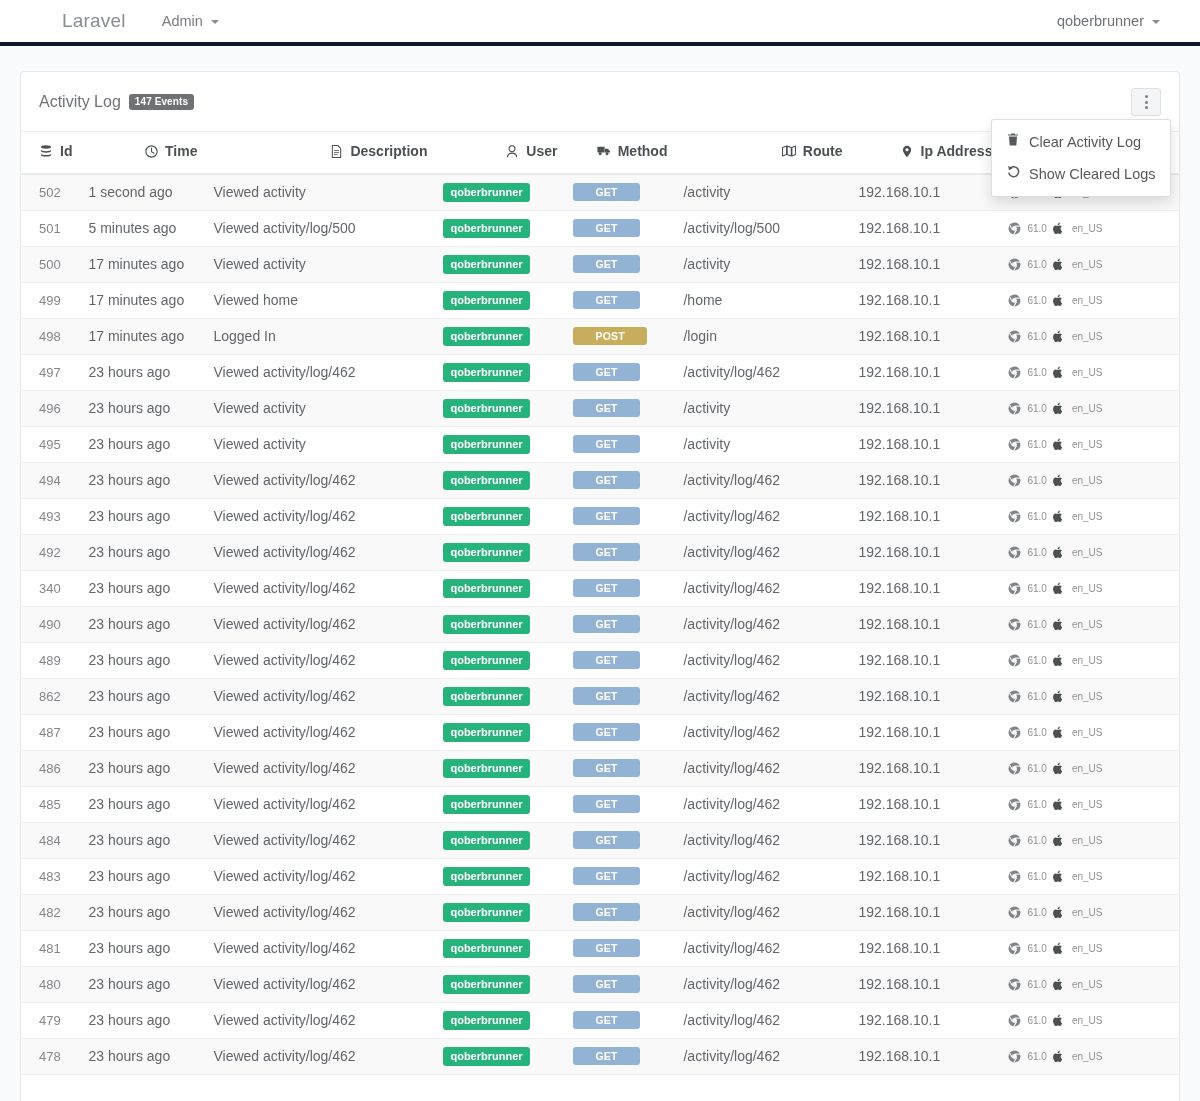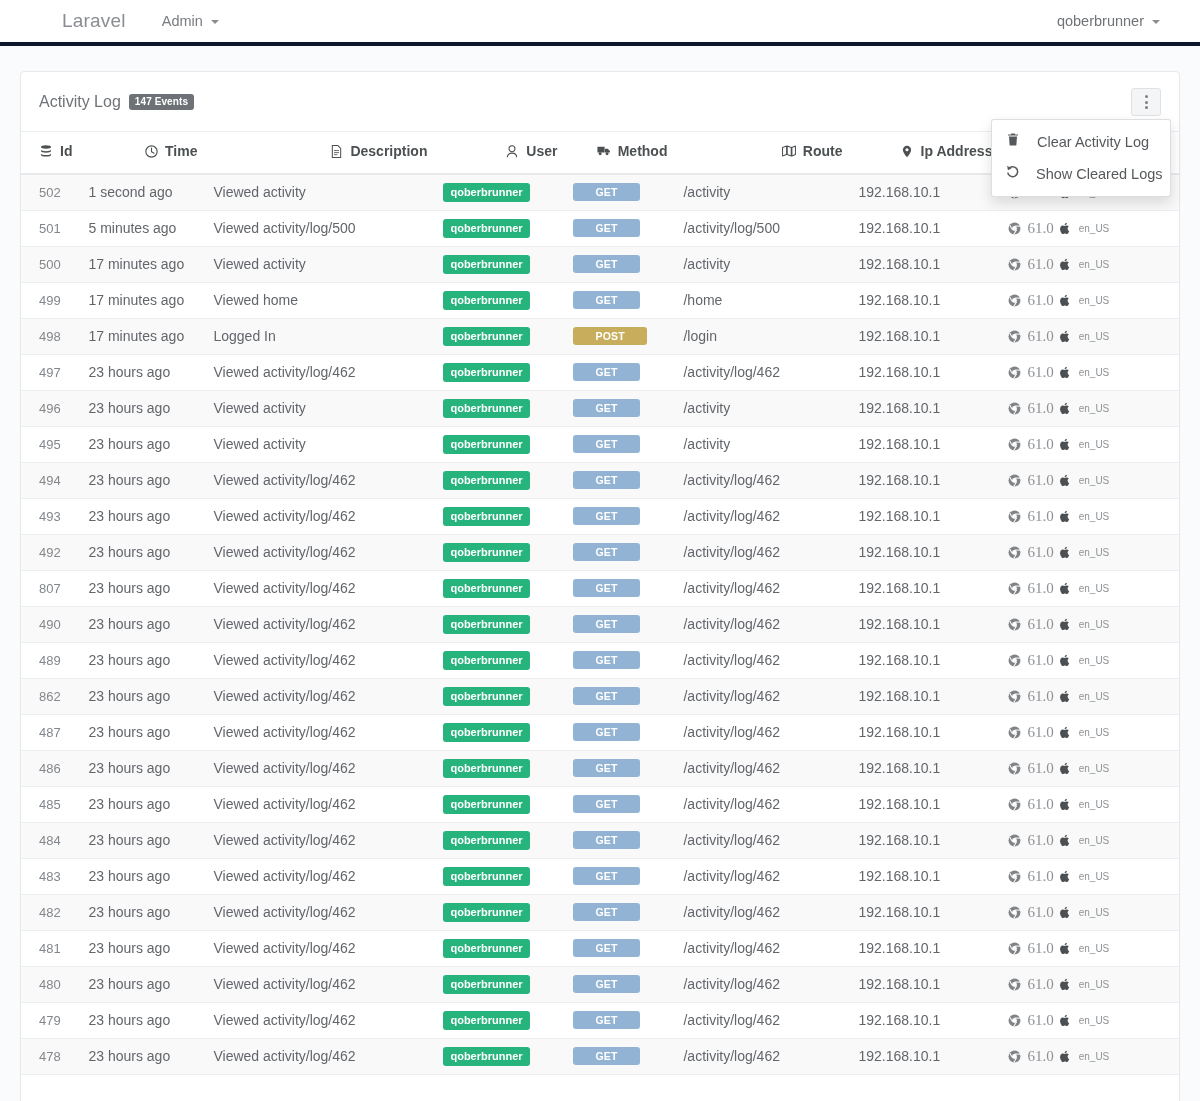--- a/index.html
+++ b/index.html
@@ -124,21 +124,21 @@
     background: #fff;
     border: 1px solid rgba(0,0,0,.13);
     border-radius: 3px;
     box-shadow: 0 6px 14px rgba(0,0,0,.13);
     padding: 6px 0;
     z-index: 40;
   }
   .dropdown-item {
     display: flex;
     align-items: center;
-    gap: 17px;
+    gap: 9px;
     padding: 6px 14px 6px 14px;
     font-size: 14.5px;
     color: #56595c;
     text-decoration: none;
     line-height: 20px;
     cursor: pointer;
     white-space: nowrap;
   }
   .dd-icon { width: 14px; display: inline-block; text-align: center; font-size: 13px; color: #56595c; }
 
@@ -201,21 +201,21 @@
   .m-get { background: #93b3d4; }
   .m-post { background: #c8ae5c; }
 
   .agent-cell {
     display: flex;
     align-items: center;
     gap: 6px;
     color: #8e9296;
     font-size: 10px;
   }
-  .agent-ver { font-size: 15px; color: #8e9296; font-family: Liberation Serif, serif; }
+  .agent-ver { font-size: 10px; color: #8e9296; }
   .agent-locale { font-size: 10px; color: #8e9296; }
   .icon-sm { width: 13px; height: 13px; display: inline-block; }
   .icon-sm svg { display: block; }
 
   
   .pagination-wrap {
     display: flex;
     justify-content: center;
     padding: 40px 0 0 0;
   }
@@ -670,21 +670,21 @@
                 <span class="icon-sm">
                   <svg width="11" height="13" viewBox="0 0 12 14">
                     <path d="M8.3 7.2c0-1.5 1.2-2.2 1.3-2.3-0.7-1-1.8-1.2-2.2-1.2-0.9-0.1-1.8 0.6-2.3 0.6-0.5 0-1.2-0.5-2-0.5-1 0-2 0.6-2.5 1.6-1.1 1.9-0.3 4.6 0.8 6.1 0.5 0.7 1.1 1.6 1.9 1.5 0.8 0 1.1-0.5 2-0.5 0.9 0 1.2 0.5 2 0.5 0.8 0 1.4-0.7 1.9-1.5 0.6-0.9 0.8-1.7 0.8-1.8-0.1 0-1.7-0.7-1.7-2.5zM6.9 2.5c0.4-0.5 0.7-1.2 0.6-1.9-0.6 0-1.4 0.4-1.8 0.9-0.4 0.5-0.7 1.2-0.6 1.9 0.7 0.1 1.4-0.3 1.8-0.9z" fill="#4c5052"></path>
                   </svg>
                 </span>
                 <span class="agent-locale">en_US</span>
               </span>
             </td>
           </tr>
           <tr>
-            <td class="col-id">807</td>
+            <td class="col-id">340</td>
             <td class="col-time">23 hours ago</td>
             <td class="col-desc">Viewed activity/log/462</td>
             <td class="col-user"><span class="badge-user">qoberbrunner</span></td>
             <td class="col-method"><span class="badge-method m-get">GET</span></td>
             <td class="col-route">/activity/log/462</td>
             <td class="col-ip">192.168.10.1</td>
             <td class="col-agent">
               <span class="agent-cell">
                 <span class="icon-sm">
                   <svg width="13" height="13" viewBox="0 0 14 14">

